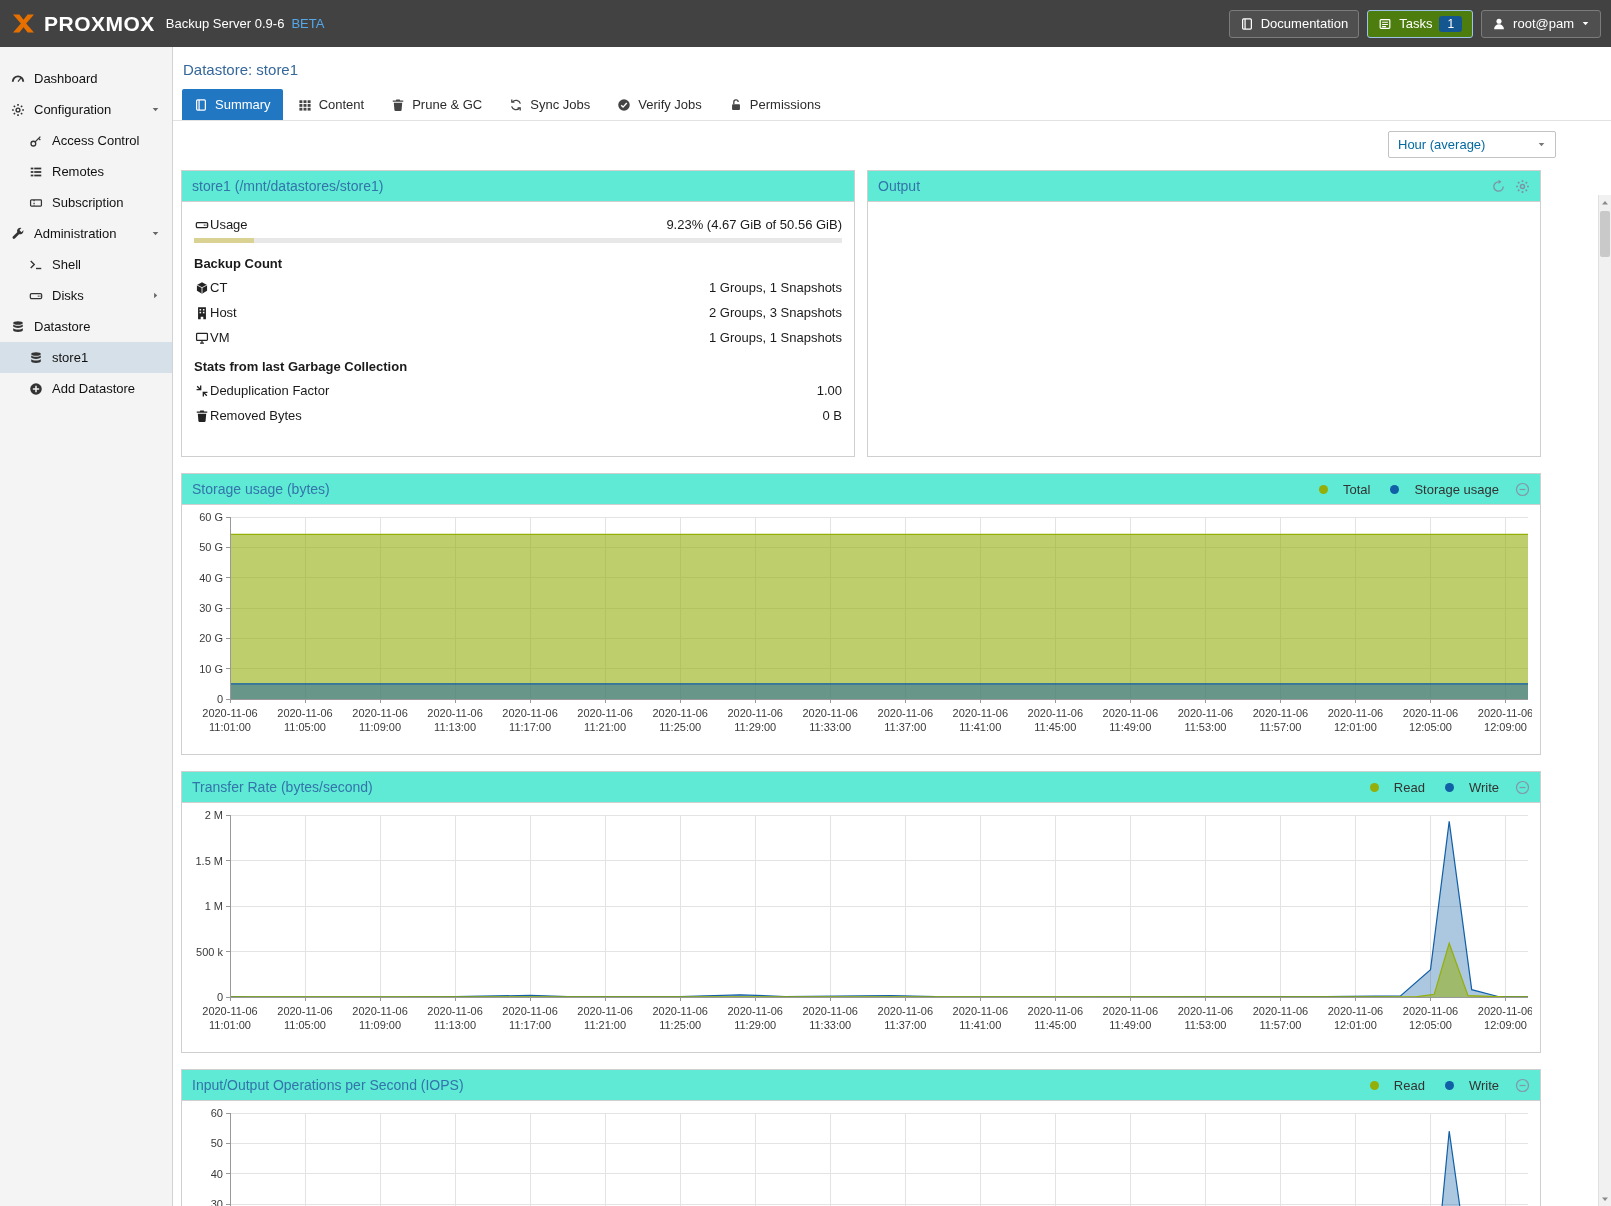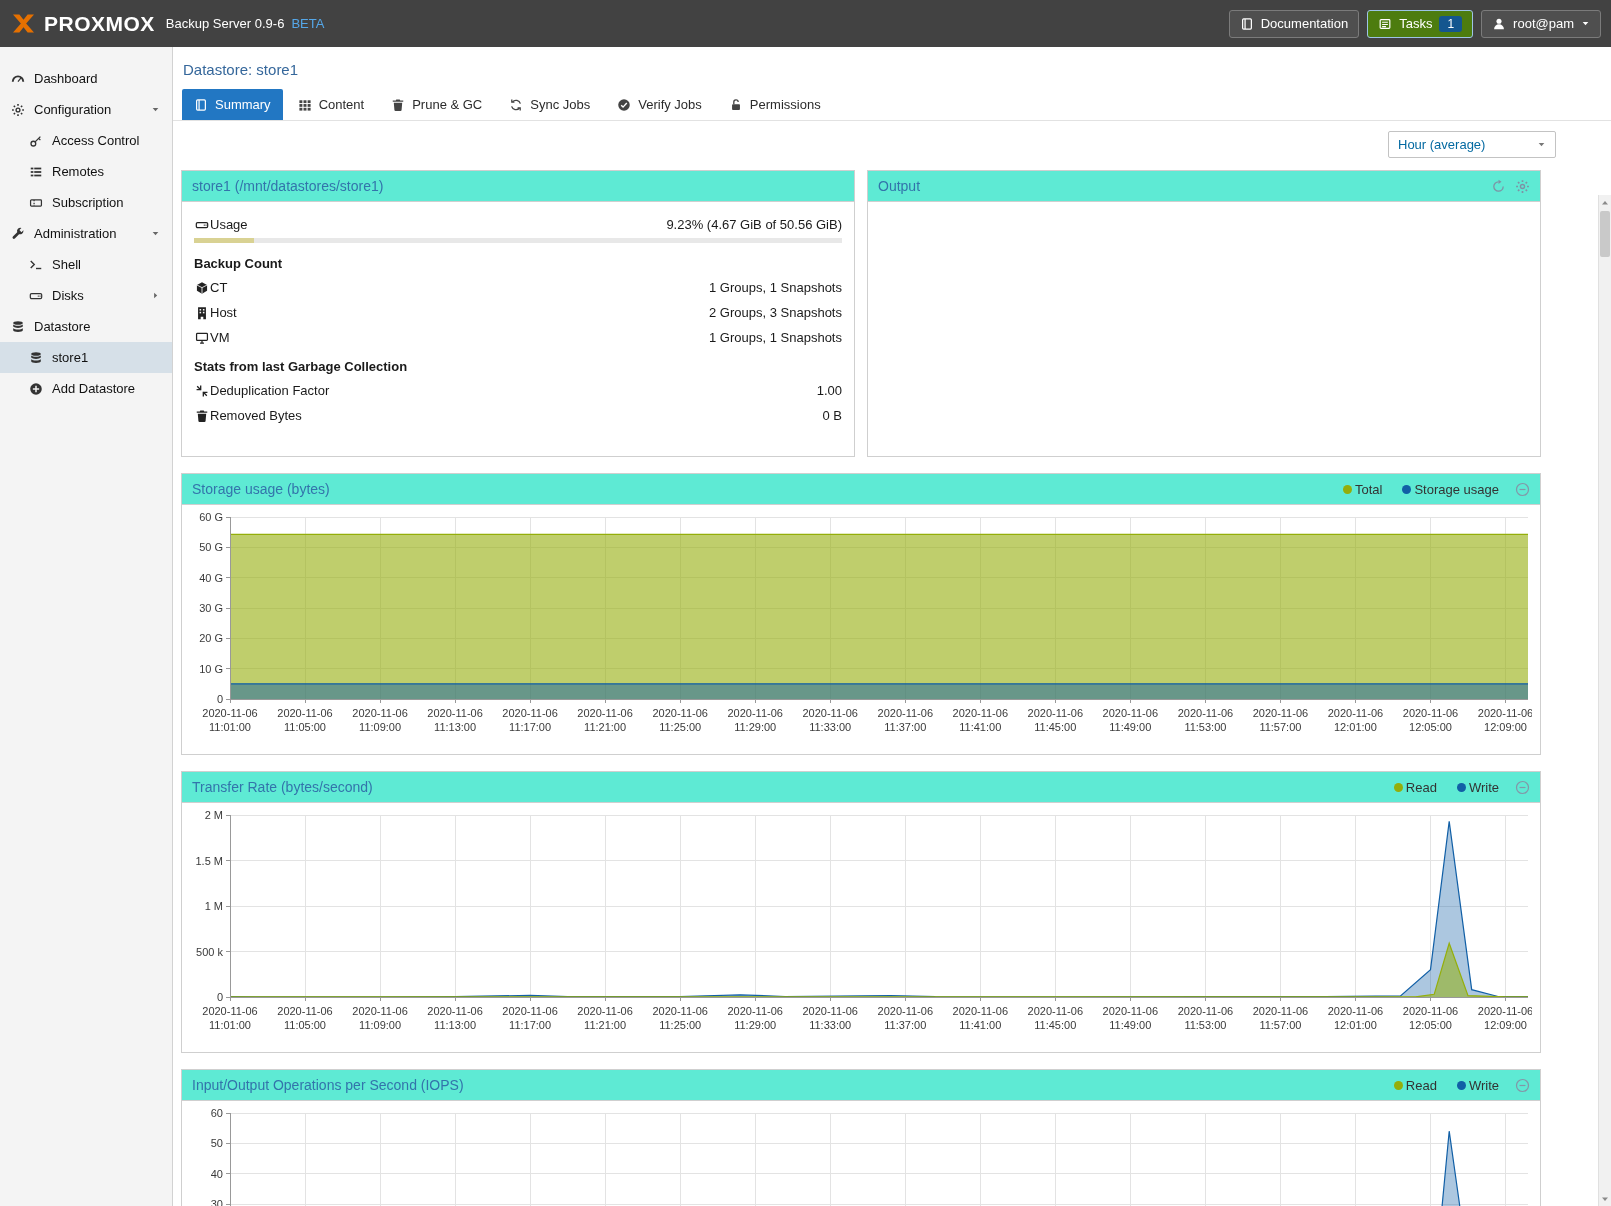--- a/index.html
+++ b/index.html
@@ -57,21 +57,21 @@
   .srow .icon { width:16px; color:#222; }
   .srow .val { margin-left:auto; }
   .shead { font-weight:bold; padding:9px 0 4px; }
   .progress { height:5px; background:#e8e8e8; margin:1px 0 4px; }
   .progress > div { height:100%; background:#d9d293; }
 
   
   .chart-panel { flex:none; }
   .chart-body { height:246px; cursor:crosshair; }
   .legend { margin-left:auto; display:flex; align-items:center; gap:20px; }
-  .legend-item { display:flex; align-items:center; gap:3px; color:#333; font-size:13px; cursor:pointer; }
+  .legend-item { display:flex; align-items:center; gap:15px; color:#333; font-size:13px; cursor:pointer; }
   .legend-dot { width:9px; height:9px; border-radius:50%; }
   .tool { margin-left:16px; color:#8298a8; cursor:pointer; }
   .tool svg { width:15px; height:15px; }
   .comment-tools { margin-left:auto; display:flex; gap:9px; color:#7d93a5; }
   .comment-tools .icon { cursor:pointer; }
   .comment-tools svg { width:15px; height:15px; }
 
   
   .scrollbar { position:absolute; top:148px; right:0; bottom:0; width:13px; background:#f1f1f1; border-left:1px solid #e0e0e0; }
   .sb-arrow { height:15px; display:flex; align-items:center; justify-content:center; color:#8a8a8a; cursor:pointer; }

